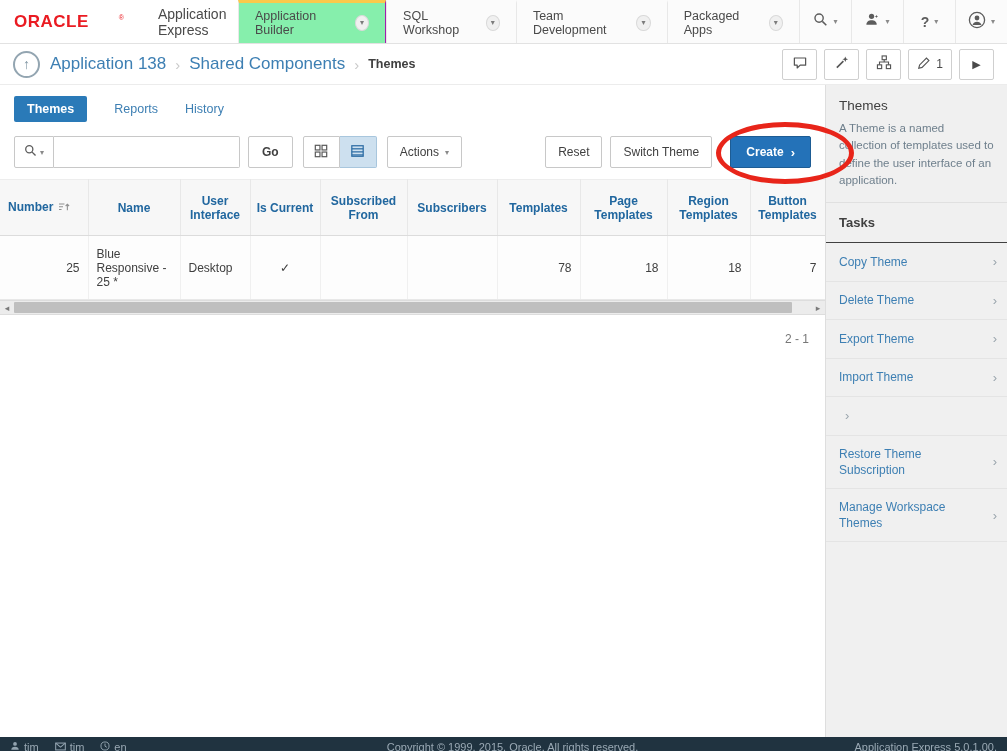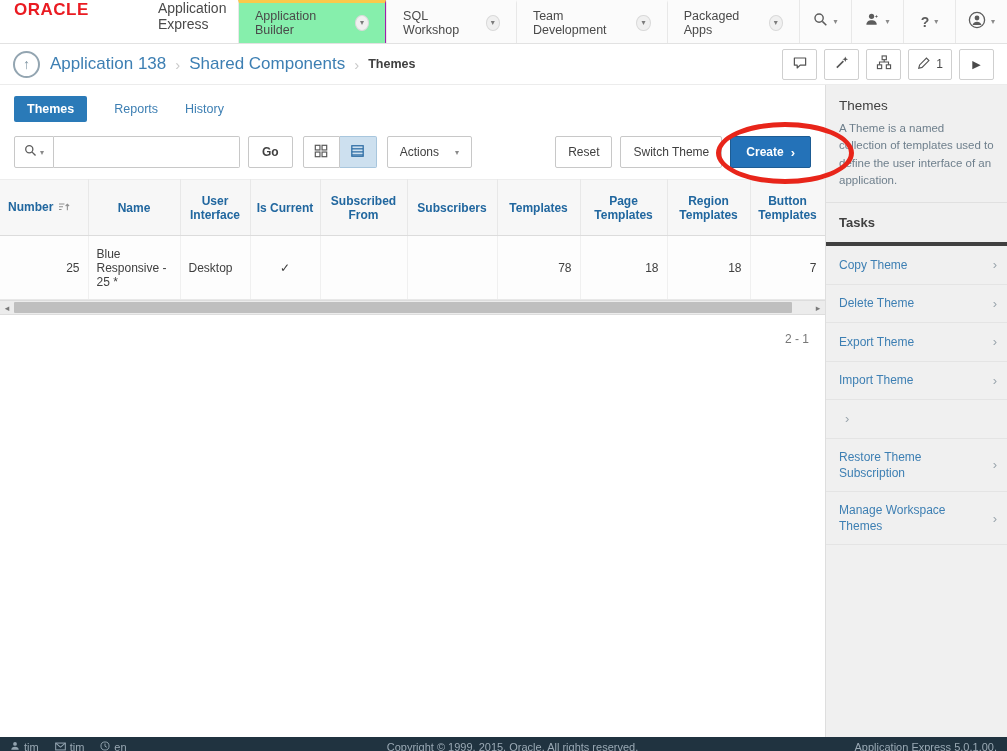--- a/index.html
+++ b/index.html
@@ -3,21 +3,21 @@
 <meta charset="utf-8">
 <style>
   * { margin:0; padding:0; box-sizing:border-box; }
   body { font-family:"Liberation Sans", sans-serif; background:#e9e9e9; }
   .page { position:relative; width:1007px; height:751px; background:#fff; overflow:hidden;
           font-family:"Liberation Sans", sans-serif; color:#404040; }
 
   
   .topnav { position:absolute; top:0; left:0; right:0; height:44px; background:#fbfbfb;
             border-bottom:1px solid #e2e2e2; display:flex; align-items:stretch; }
-  .logo { display:flex; padding:0 14px; width:238px; background:#fff;gap:29px; }
+  .logo { display:flex; align-items:center; padding:0 14px; width:238px; background:#fff;gap:29px; }
   .brand { color:#ea1b22; font-weight:bold; font-size:17px; letter-spacing:.5px; }
   .reg { color:#ea1b22; font-size:7px; vertical-align:super; margin:-8px 5px 0 1px; }
   .product { color:#4a4a4a; font-size:14px; }
   .nav-tabs { display:flex; align-items:stretch; }
   .nav-tab { display:flex; align-items:center; gap:9px; padding:0 16px; font-size:12.5px;
              color:#4a4a4a; border-left:1px solid #e8e8e8; border-top:3px solid transparent; cursor:pointer; }
   .nav-tab.active { background:#86efac; border-top:3px solid #fbc94c; border-right:1px solid #a21caf; }
   .chev-circle { width:16px; height:16px; border-radius:50%; background:#f0f0f0; border:1px solid #d9d9d9;
                  display:flex; align-items:center; justify-content:center; }
   .chev { font-size:8px; color:#7c7c7c; line-height:1; }
@@ -56,23 +56,23 @@
          color:#404040; display:flex; align-items:center; justify-content:center; padding:0 12px;
          cursor:pointer; font-family:"Liberation Sans", sans-serif; }
   .search-btn { width:40px; border-radius:2px 0 0 2px; gap:3px; padding:0 6px; }
   .search-input { width:186px; height:32px; border:1px solid #c8c8c8; border-left:none; padding:0 8px;
                   font-size:12px; outline:none; border-radius:0 2px 2px 0; font-family:"Liberation Sans", sans-serif; }
   .go-btn { margin-left:8px; font-weight:bold; padding:0 13px; }
   .view-group { display:flex; margin-left:10px; }
   .view-btn { width:37px; padding:0; border-radius:2px 0 0 2px; }
   .view-btn.right { border-radius:0 2px 2px 0; border-left:none; }
   .view-btn.selected { background:#cde0ef; border-color:#a8c6dd; }
-  .actions-btn { margin-left:10px; gap:16px; }
+  .actions-btn { margin-left:10px; gap:6px; }
   .right-group { margin-left:auto; display:flex; gap:8px; }
-  .create-btn { background:#2472b8; border-color:#1d5c94; color:#fff; font-weight:bold; gap:7px; padding:0 15px; }
+  .create-btn { background:#2472b8; border-color:#1d5c94; color:#fff; font-weight:bold; gap:7px; padding:0 15px;margin-left:10px; }
   .create-chev { font-size:13px; }
 
   
   .report { margin-top:11px; width:825px; border-collapse:collapse; table-layout:fixed; }
   .report th { background:#f7f7f7; color:#21679f; font-size:12px; font-weight:bold; text-align:center;
                vertical-align:middle; padding:8px 6px; height:56px; border-right:1px solid #e8e8e8;
                border-bottom:1px solid #dcdcdc; border-top:1px solid #ededed; }
   .report th.first { text-align:left; padding-left:8px; }
   .report td { font-size:12px; color:#404040; padding:8px; height:64px; vertical-align:middle;
                border-right:1px solid #f0f0f0; border-bottom:1px solid #e8e8e8; background:#fdfdfd; }
@@ -90,21 +90,21 @@
   .hs-thumb { position:absolute; left:14px; top:1px; height:11px; width:778px; background:#bfbfbf;
               border-radius:1px; cursor:grab; }
 
   .pagination { text-align:right; padding:17px 16px 0 0; color:#777; font-size:12px; }
 
   
   .side-title { padding:13px 13px 7px; font-size:13.5px; color:#404040; }
   .side-about { padding:0 13px 13px; font-size:11.5px; line-height:1.5; color:#6e7f8c;
                 border-bottom:1px solid #e0e0e0; }
   .side-tasks-title { padding:12px 13px; font-size:13px; font-weight:bold; color:#404040;
-                      border-bottom:4px solid #404040; }
+                      border-bottom:1px solid #404040; }
   .task-item { display:flex; align-items:center; justify-content:space-between; padding:10px 10px 10px 13px;
                font-size:12px; line-height:1.35; color:#3d7fb3; border-bottom:1px solid #e4e4e4; cursor:pointer; }
   .task-chev { color:#9aa5ad; font-size:13px; margin-left:6px; }
 
   
   .footer { position:absolute; left:0; right:0; bottom:0; height:14px; background:#203340;
             display:flex; align-items:flex-start; padding:3px 10px 0; overflow:hidden;
             font-size:11px; color:#9aa9b4; line-height:14px; }
   .f-left { display:flex; gap:16px; width:238px; }
   .f-item { display:flex; align-items:center; gap:4px; cursor:pointer; }

